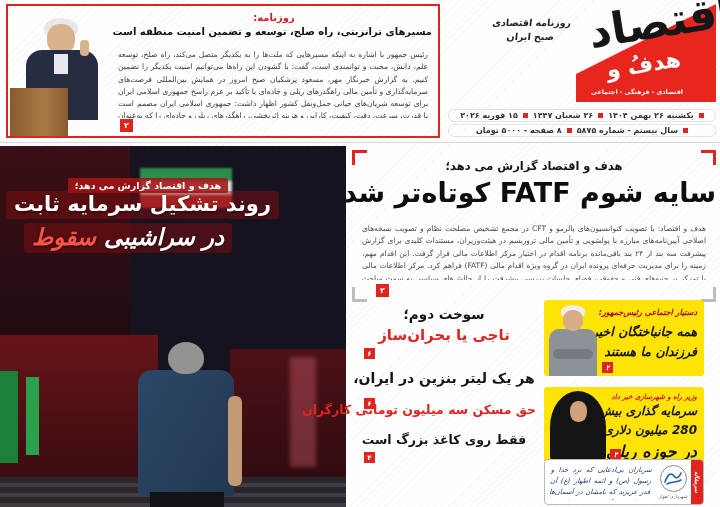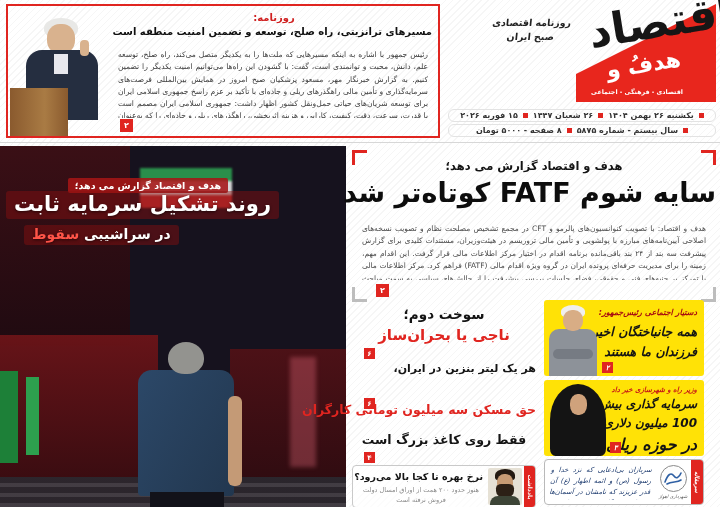--- a/index.html
+++ b/index.html
@@ -69,63 +69,63 @@
   .ps-man-head { position:absolute; left:168px; top:196px; width:36px; height:32px; background:#93938f; border-radius:50% 50% 46% 46%; }
   .ps-man-torso { position:absolute; left:138px; top:224px; width:96px; height:126px; background:linear-gradient(120deg,#2c4868,#22374f); border-radius:14px 14px 4px 4px; }
   .ps-man-arm { position:absolute; left:228px; top:250px; width:14px; height:90px; background:#c49a76; border-radius:6px; }
   .ps-man-legs { position:absolute; left:150px; top:346px; width:74px; height:100px; background:#121219; }
   .ps-kicker { position:absolute; right:118px; left:12px; top:28px; }
   .ps-kicker span { background:rgba(165,22,22,0.88); color:#fff; font-size:9.5px; font-weight:bold; padding:2px 7px; border-radius:2px; }
   .ps-h1 { position:absolute; left:6px; top:46px; }
   .ps-h1 span, .ps-h2 span.wrap { background:rgba(140,15,15,0.45); padding:1px 8px 3px; border-radius:3px; }
   .ps-h1 span { color:#fff; font-size:21px; font-weight:900; text-shadow:0 1px 3px rgba(0,0,0,.6); }
   .ps-h2 { position:absolute; left:24px; top:78px; }
-  .ps-h2 .wrap { color:#fff; font-size:14px; font-weight:900; text-shadow:0 1px 3px rgba(0,0,0,.6); }
+  .ps-h2 .wrap { color:#fff; font-size:23px; font-weight:900; text-shadow:0 1px 3px rgba(0,0,0,.6);font-style:italic; }
   .ps-h2 .fall { color:#ff5448; }
 
   
   .fatf { left:352px; top:150px; width:364px; height:152px; }
   .corner { position:absolute; width:15px; height:15px; }
   .c-tl { left:0; top:0; border-top:3px solid #e02520; border-left:3px solid #e02520; }
   .c-tr { right:0; top:0; border-top:3px solid #e02520; border-right:3px solid #e02520; }
   .c-bl { left:0; bottom:0; border-bottom:3px solid #bdbdbd; border-left:3px solid #bdbdbd; }
   .c-br { right:0; bottom:0; border-bottom:3px solid #bdbdbd; border-right:3px solid #bdbdbd; }
   .fatf-kicker { left:0; right:0; top:9px; text-align:center; font-size:11.5px; font-weight:800; color:#141414; }
   .fatf-headline { left:0; right:0; top:27px; text-align:center; font-size:27px; font-weight:900; color:#0d0d0d; white-space:nowrap; }
   .fatf-body { left:10px; right:10px; top:73px; bottom:22px; font-size:7.5px; line-height:1.66; text-align:justify; color:#4a4a4a; overflow:hidden; }
   .fatf-marker { left:24px; bottom:5px; }
 
   
   .mid-col { left:352px; top:306px; width:184px; height:201px; }
   .mc { position:absolute; left:0; right:0; text-align:center; white-space:nowrap; }
   .mc-fuel1 { top:0; font-size:13.5px; font-weight:900; color:#141414; }
   .mc-fuel2 { top:20px; font-size:15px; font-weight:900; color:#e02520; }
   .mc-m1 { left:12px; top:42px; width:11px; height:11px; font-size:7px; }
-  .mc-gas1 { top:56px; font-size:11px; font-weight:800; color:#141414;text-align:right; }
+  .mc-gas1 { top:64px; font-size:14px; font-weight:800; color:#141414; }
   .mc-gas2 { top:73px; font-size:11px; font-weight:800; color:#141414; }
   .mc-m2 { left:12px; top:92px; width:11px; height:11px; font-size:7px; }
   .mc-house1 { top:96px; font-size:12.5px; font-weight:900; color:#e02520; }
   .mc-house2 { top:126px; font-size:12.5px; font-weight:900; color:#141414; }
   .mc-m3 { left:12px; top:146px; width:11px; height:11px; font-size:7px; }
   .note-box { position:absolute; left:0; right:0; top:159px; height:43px; border:1px solid #c9c9c9; border-radius:4px; background:rgba(255,255,255,.7); }
   .note-strip { position:absolute; right:0; top:0; bottom:0; width:11px; background:#e02520; border-radius:0 3px 3px 0; }
   .v-label { position:absolute; left:50%; top:50%; transform:translate(-50%,-50%) rotate(90deg); color:#fff; font-size:6px; font-weight:bold; white-space:nowrap; }
   .note-photo { position:absolute; right:13px; top:2px; width:34px; bottom:2px; background:#e6e1d5; overflow:hidden; border-radius:2px; }
   .np-hair { position:absolute; left:7px; top:1px; width:20px; height:12px; background:#241a12; border-radius:50% 50% 30% 30%; }
   .np-face { position:absolute; left:9px; top:6px; width:16px; height:18px; background:#c79b74; border-radius:45%; }
   .np-beard { position:absolute; left:8px; top:16px; width:18px; height:14px; background:#2c2016; border-radius:30% 30% 50% 50%; }
   .np-body { position:absolute; left:2px; top:28px; width:30px; height:14px; background:#3c4436; border-radius:8px 8px 0 0; }
   .note-title { position:absolute; right:52px; left:6px; top:5px; font-size:9.5px; font-weight:800; color:#141414; text-align:center; white-space:nowrap; }
   .note-sub { position:absolute; right:52px; left:6px; top:20px; font-size:6.5px; color:#8a8a8a; text-align:center; line-height:1.5; }
 
   
   .right-col { left:544px; top:300px; width:160px; height:207px;font-style:italic; }
   .ybox { position:absolute; left:0; right:0; background:#ffe206; border-radius:3px; overflow:hidden; }
   .ybox1 { top:0; height:76px; }
-  .ybox2 { top:80px; height:76px; }
+  .ybox2 { top:87px; height:76px; }
   .yb-kicker1 { position:absolute; right:7px; top:8px; font-size:8px; font-weight:bold; color:#a80d12; }
   .yb-h1a { position:absolute; right:7px; top:24px; font-size:12.5px; font-weight:900; color:#141414; }
   .yb-h1b { position:absolute; right:7px; top:44px; font-size:12.5px; font-weight:900; color:#141414;text-align:right; }
   .man2 { position:absolute; left:3px; top:5px; width:52px; bottom:0; }
   .m2-hair { position:absolute; left:14px; top:0; width:24px; height:13px; background:#f0efec; border-radius:50% 50% 35% 35%; }
   .m2-face { position:absolute; left:16px; top:5px; width:20px; height:21px; background:#d8ad85; border-radius:45%; }
   .m2-body { position:absolute; left:2px; top:24px; width:48px; height:48px; background:#8d9299; border-radius:10px 10px 0 0; }
   .m2-arms { position:absolute; left:6px; top:44px; width:40px; height:10px; background:#767b83; border-radius:6px; }
   .yb-kicker2 { position:absolute; right:7px; top:6px; font-size:7px; font-weight:bold; color:#c81b17; }
   .yb-h2a { position:absolute; right:7px; top:17px; font-size:12px; font-weight:900; color:#141414; }
@@ -228,52 +228,39 @@
 
   <div class="abs mid-col">
     <div class="mc mc-fuel1">سوخت دوم؛</div>
     <div class="mc mc-fuel2">ناجی یا بحران‌ساز</div>
     <div class="abs page-marker mc-m1">۶</div>
     <div class="mc mc-gas1">هر یک لیتر بنزین در ایران،</div>
     <div class="abs page-marker mc-m2">۶</div>
     <div class="mc mc-house1">حق مسکن سه میلیون تومانی کارگران</div>
     <div class="mc mc-house2">فقط روی کاغذ بزرگ است</div>
     <div class="abs page-marker mc-m3">۴</div>
-    <div class="note-box">
-      <div class="note-strip">
-        <span class="v-label">یادداشت</span>
-      </div>
-      <div class="note-photo">
-        <div class="np-hair"></div>
-        <div class="np-face"></div>
-        <div class="np-beard"></div>
-        <div class="np-body"></div>
-      </div>
-      <div class="note-title">نرخ بهره تا کجا بالا می‌رود؟</div>
-      <div class="note-sub">هنوز حدود ۲۰۰ همت از اوراق امسال دولت فروش نرفته است</div>
-    </div>
   </div>
 
   <div class="abs right-col">
     <div class="ybox ybox1">
       <div class="yb-kicker1">دستیار اجتماعی رئیس‌جمهور:</div>
       <div class="yb-h1a">همه جانباختگان اخیر</div>
       <div class="yb-h1b">فرزندان ما هستند</div>
       <div class="man2">
         <div class="m2-body"></div>
         <div class="m2-arms"></div>
         <div class="m2-hair"></div>
         <div class="m2-face"></div>
       </div>
       <div class="page-marker yb-marker yb1-marker">۲</div>
     </div>
     <div class="ybox ybox2">
       <div class="yb-kicker2">وزیر راه و شهرسازی خبر داد</div>
       <div class="yb-h2a">سرمایه گذاری بیش از</div>
-      <div class="yb-h2b">100 میلیون دلاری</div>
+      <div class="yb-h2b">280 میلیون دلاری</div>
       <div class="yb-h2c">در حوزه ریلی</div>
       <div class="woman">
         <div class="w-chador"></div>
         <div class="w-face"></div>
       </div>
       <div class="page-marker yb-marker yb2-marker">۳</div>
     </div>
     <div class="ed-box">
       <div class="ed-strip">
         <span class="v-label">سرمقاله</span>

